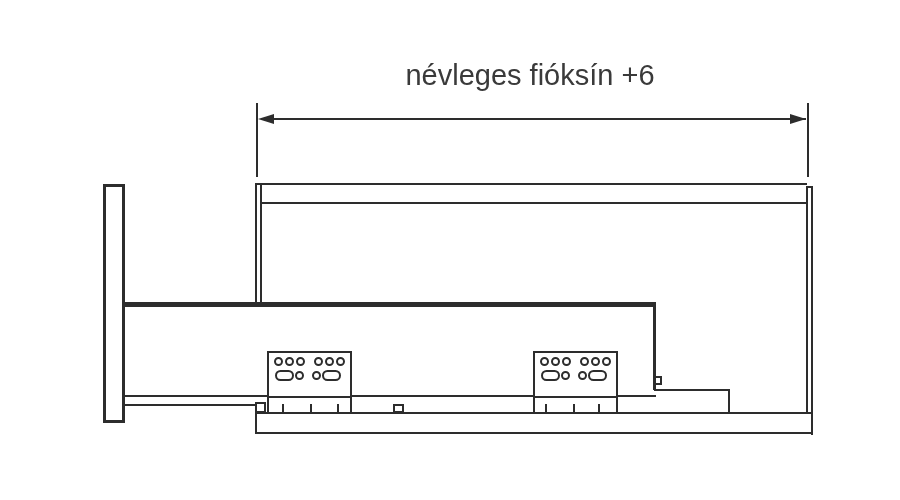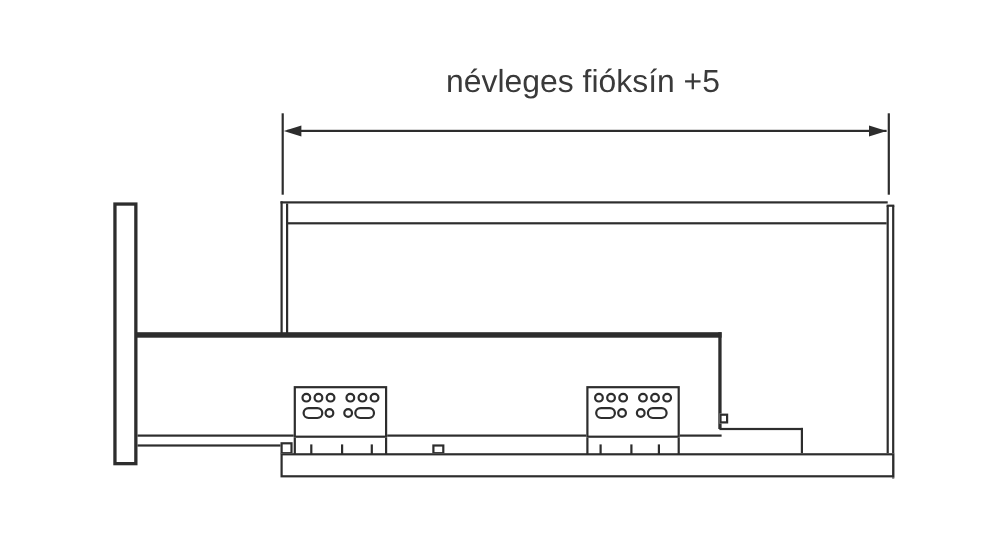--- a/index.html
+++ b/index.html
@@ -26,21 +26,21 @@
   .hole-c{position:absolute;width:9px;height:9px;border:2px solid var(--line);border-radius:50%;box-sizing:border-box;background:var(--bg);}
   .hole-o{position:absolute;width:19px;height:11px;border:2px solid var(--line);border-radius:6px;box-sizing:border-box;background:var(--bg);}
   .tick{position:absolute;width:2px;height:9px;top:404px;background:var(--line);}
   .ext{position:absolute;width:2px;height:15px;top:398px;background:var(--line);}
 </style>
 </head>
 <body>
 
 <div class="canvas">
 
-  <div class="title">névleges fióksín +5</div>
+  <div class="title">névleges fióksín +6</div>
 
   <div class="ln" style="left:256px;top:103px;width:2px;height:74px;"></div>
   <div class="ln" style="left:807px;top:103px;width:2px;height:74px;"></div>
   <div class="ln" style="left:261px;top:118px;width:545px;height:2px;"></div>
   <div class="arr arr-l" style="left:258px;top:114px;"></div>
   <div class="arr arr-r" style="left:790px;top:114px;"></div>
 
   <div class="ln" style="left:255px;top:183px;width:552px;height:2px;"></div>
   <div class="ln" style="left:261px;top:202px;width:545px;height:2px;"></div>
   <div class="ln" style="left:255px;top:183px;width:2px;height:122px;"></div>

